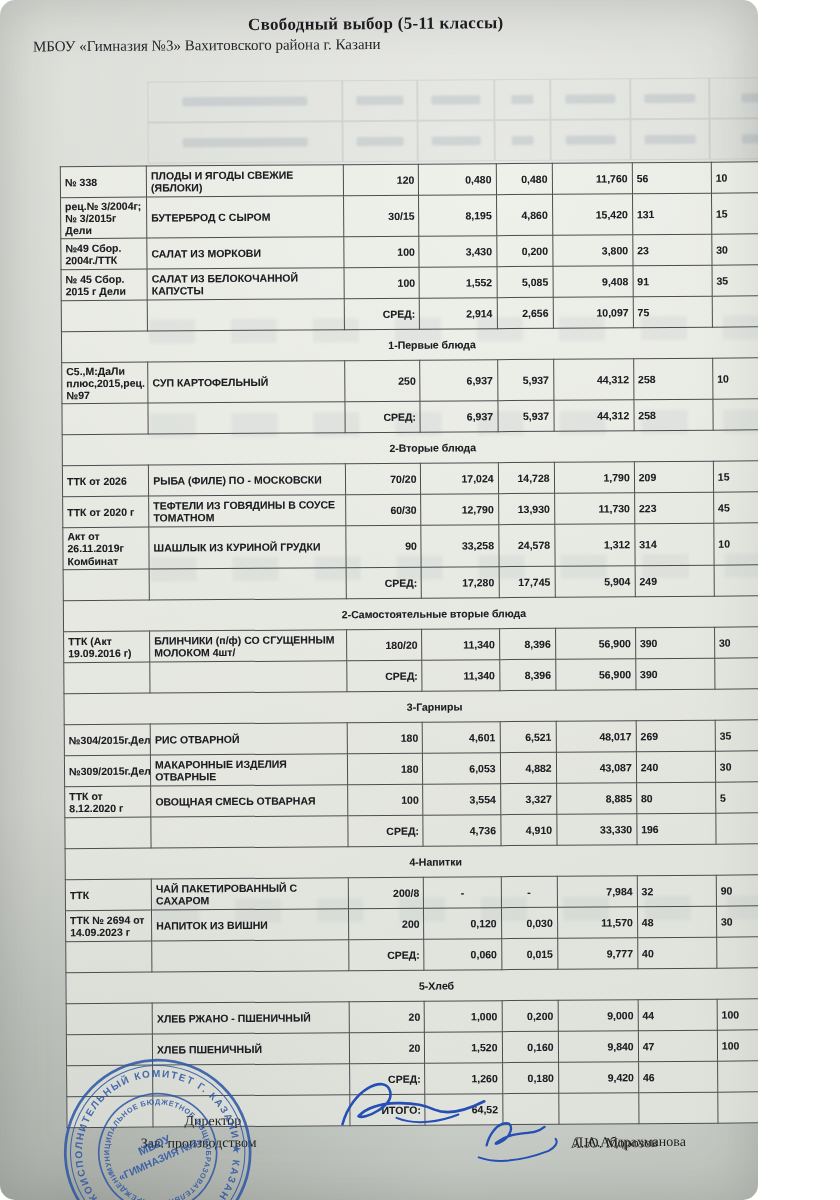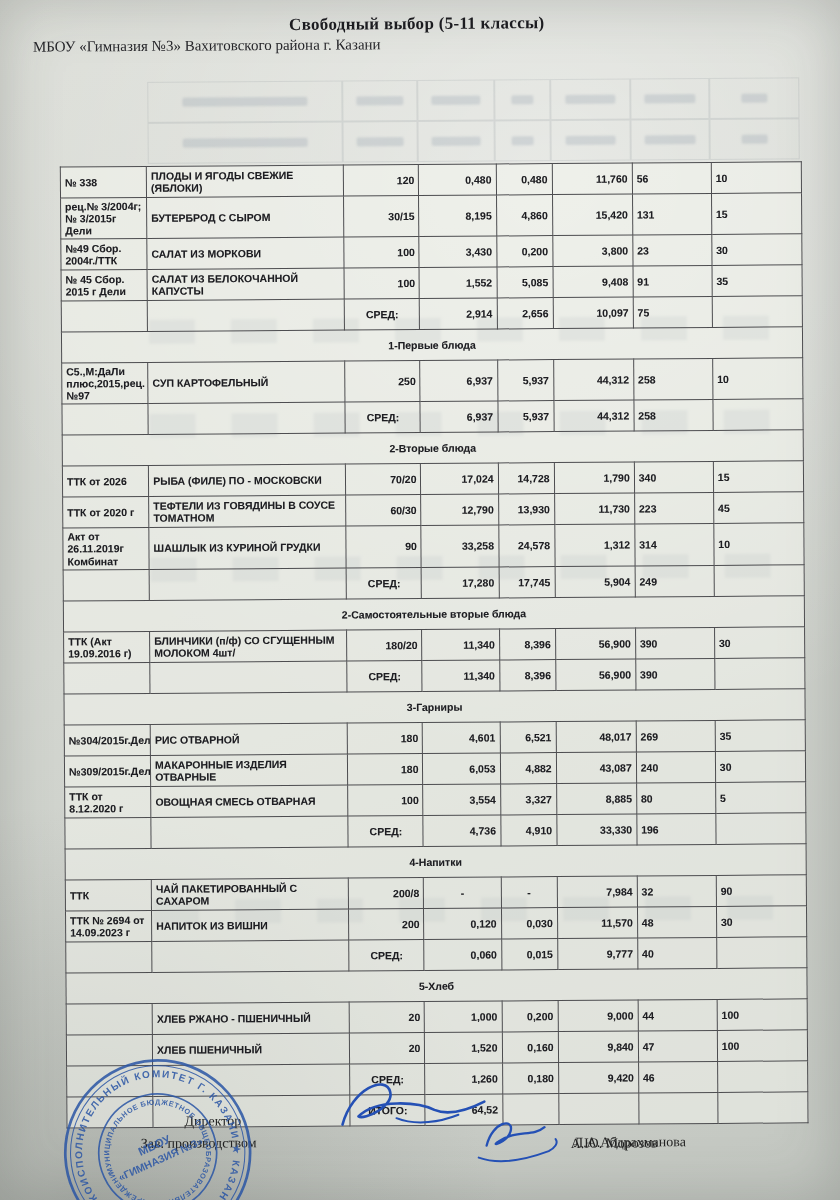--- a/index.html
+++ b/index.html
@@ -1,23 +1,24 @@
 <!DOCTYPE html>
 <html><head>
 <meta charset="utf-8">
 <style>
   html,body{margin:0;padding:0;}
   .page{
-    position:relative;width:840px;height:1200px;overflow:hidden;
+    position:relative;width:758px;height:1200px;overflow:hidden;
     background:
       radial-gradient(120% 80% at 65% 15%, rgba(255,255,255,.40), rgba(0,0,0,0) 60%),
       radial-gradient(90% 60% at 10% 100%, rgba(90,95,90,.25), rgba(0,0,0,0) 55%),
       linear-gradient(160deg,#dcded8 0%,#d4d7d1 45%,#c3c7c1 100%);
     font-family:"Liberation Sans",sans-serif;color:#222;
     box-shadow:inset 0 0 60px rgba(60,65,60,.25);
+    border-radius:15px;
   }
   .scan{position:absolute;inset:0;transform:rotate(-0.4deg);transform-origin:50% 40%;}
 
   .doc-title{position:absolute;top:14px;left:0;right:0;text-align:center;
     font:700 17px "Liberation Serif",serif;color:#1c1c20;letter-spacing:.3px;}
   .school-line{position:absolute;top:36px;left:36px;
     font:15px "Liberation Serif",serif;color:#26262a;}
   .date-line{position:absolute;top:42px;left:664px;font:15px "Liberation Serif",serif;color:#26262a;white-space:nowrap;}
   .hand-two{vertical-align:-10px;margin-right:3px;}
 
@@ -37,21 +38,21 @@
   .menu td{border:1px solid #4d4d50;padding:2px 4px;font-size:10.5px;line-height:1.15;
     color:#1d1d22;vertical-align:middle;height:26px;
     text-shadow:0 0 .5px rgba(40,40,40,.35);overflow:hidden;}
   .td-ref{font-size:6.8px;font-weight:700;color:#2a2a2e;line-height:1.2;}
   .td-name{font-weight:700;}
   .td-portion{text-align:right;font-weight:700;}
   .td-num{text-align:right;padding-right:9px;font-weight:700;}
   .td-num.dash{text-align:center;padding-right:4px;}
   .td-mid{text-align:left;font-weight:700;}
   .section-title{text-align:center;font-weight:700;font-size:11px;padding:4px 2px;height:18px;}
-  .avg-label{text-align:center;font-weight:700;}
+  .avg-label{text-align:right;font-weight:700;}
 
   
   .stamp{position:absolute;left:48px;top:1046px;width:210px;height:210px;
     transform:rotate(-24deg);opacity:.85;z-index:3;}
   .stamp text{font-family:"Liberation Sans",sans-serif;font-weight:700;}
 
   
   .sig{position:absolute;z-index:3;}
   .sig path{fill:none;stroke:#2450b5;stroke-linecap:round;stroke-linejoin:round;}
   .sig-director{left:330px;top:1072px;}
@@ -210,21 +211,21 @@
           <tr>
             <td colspan="8" class="section-title">2-Вторые блюда</td>
           </tr>
           <tr>
             <td class="td-ref">ТТК от 2026</td>
             <td class="td-name">РЫБА (ФИЛЕ) ПО - МОСКОВСКИ</td>
             <td class="td-portion">70/20</td>
             <td class="td-num">17,024</td>
             <td class="td-num">14,728</td>
             <td class="td-num">1,790</td>
-            <td class="td-mid">340</td>
+            <td class="td-mid">209</td>
             <td class="td-mid">15</td>
           </tr>
           <tr>
             <td class="td-ref">ТТК от 2020 г</td>
             <td class="td-name">ТЕФТЕЛИ ИЗ ГОВЯДИНЫ В СОУСЕ ТОМАТНОМ</td>
             <td class="td-portion">60/30</td>
             <td class="td-num">12,790</td>
             <td class="td-num">13,930</td>
             <td class="td-num">11,730</td>
             <td class="td-mid">223</td>

